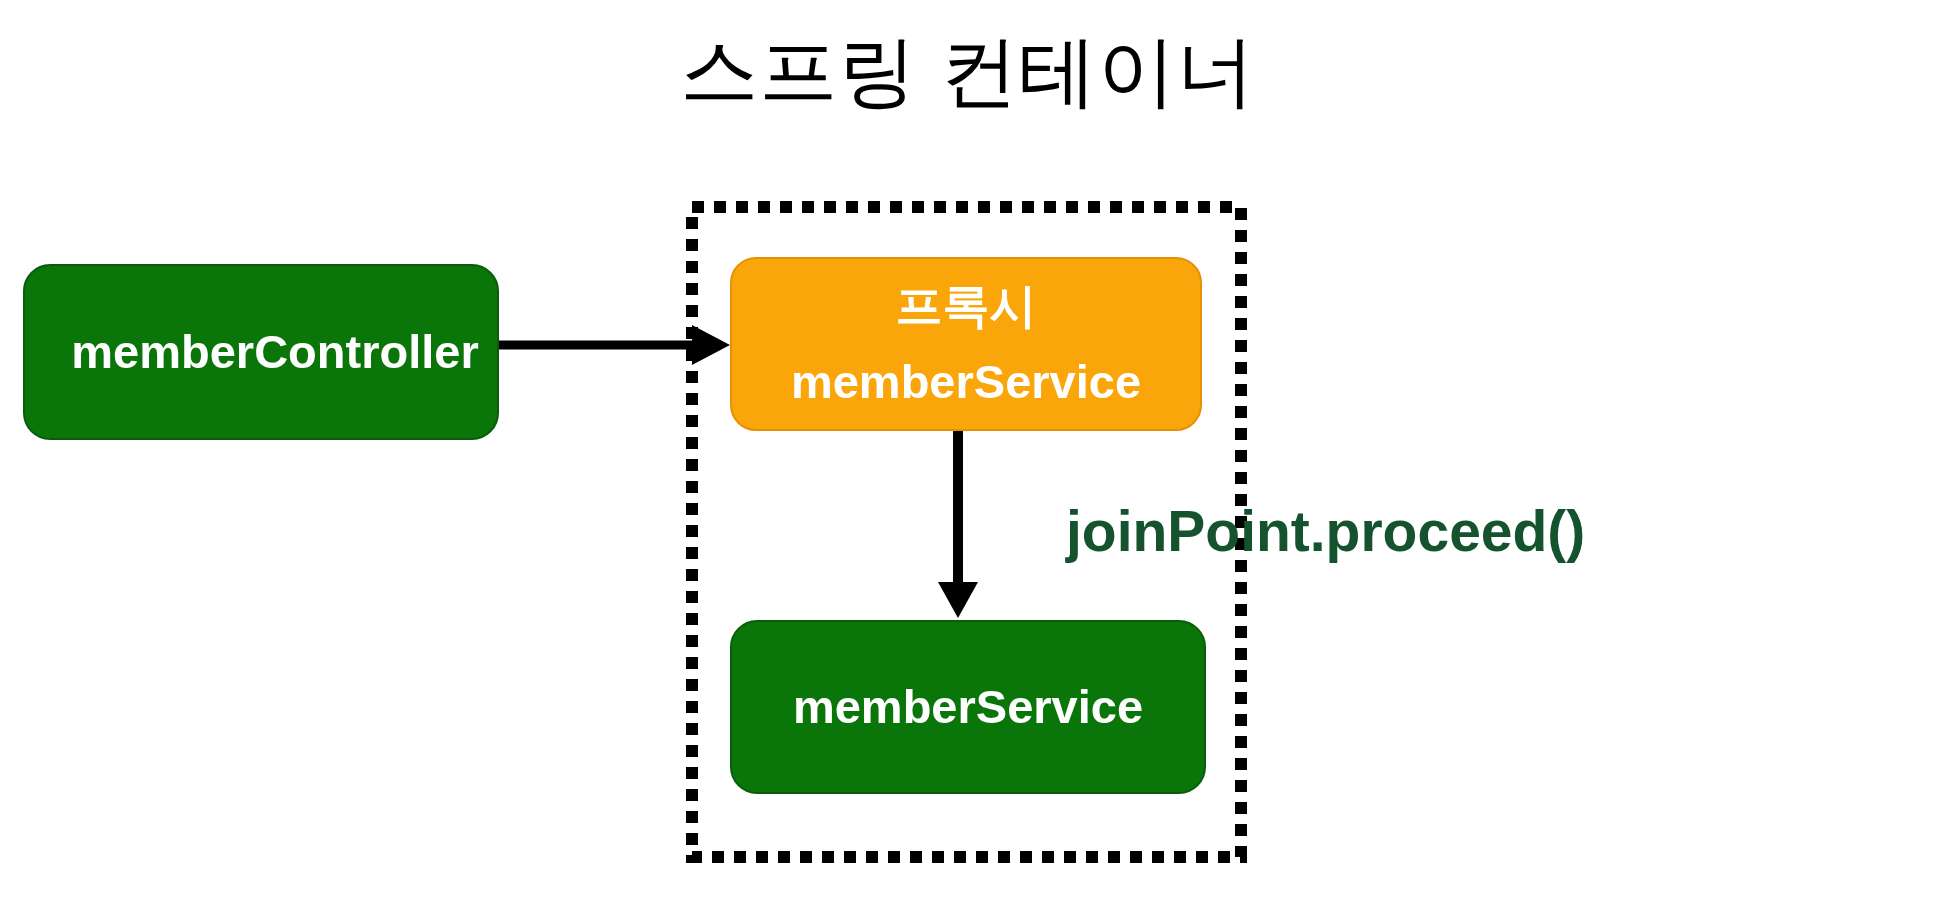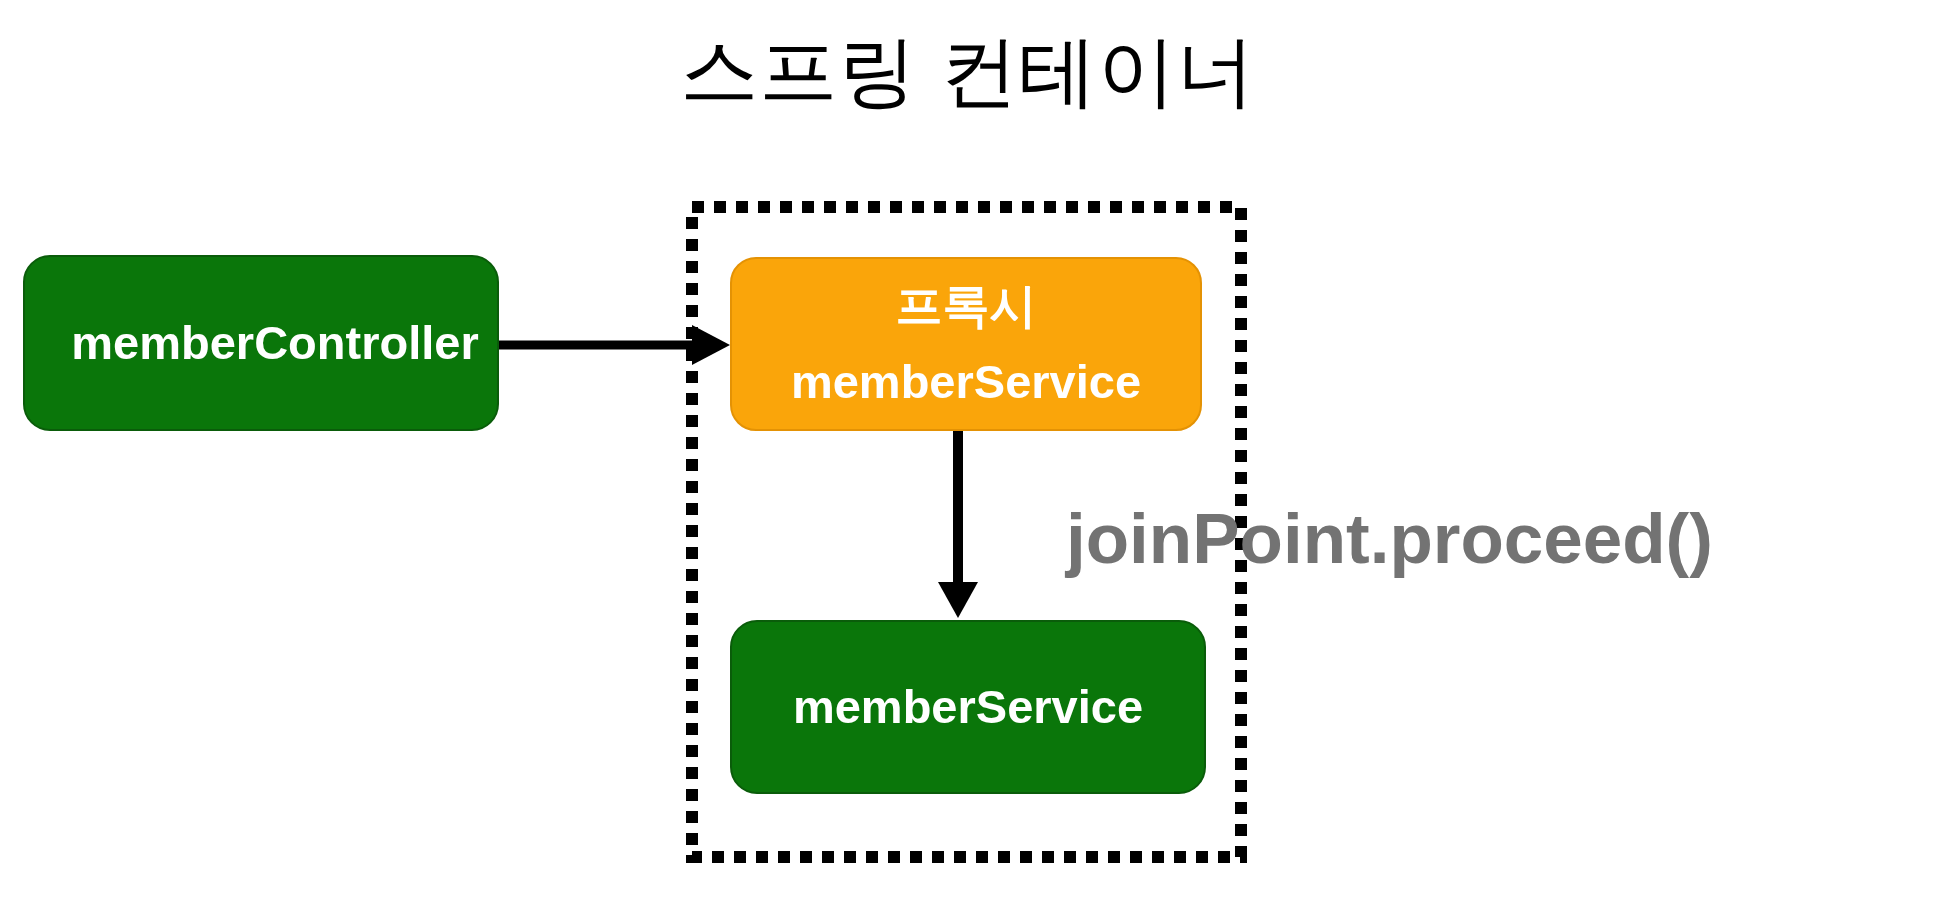--- a/index.html
+++ b/index.html
@@ -45,21 +45,21 @@
   .node-green {
     background: #0A760A;
     border: 2px solid #0a5c0a;
   }
   .node-orange {
     background: #FAA50A;
     border: 2px solid #e49204;
   }
   .node-member-controller {
     left: 15px;
-    top: 255px;
+    top: 264px;
     width: 476px;
     height: 176px;
     font-size: 47px;
     padding-left: 28px;
   }
   .node-proxy {
     left: 722px;
     top: 257px;
     width: 472px;
     height: 174px;
@@ -80,23 +80,23 @@
   svg.overlay {
     position: absolute;
     left: 0;
     top: 0;
     z-index: 1;
   }
   .edge-label {
     position: absolute;
     left: 1058px;
     top: 498px;
-    font-size: 71px;
+    font-size: 57px;
     font-weight: bold;
-    color: #737373;
+    color: #14532d;
     white-space: nowrap;
     z-index: 3;
   }
 </style>
 </head>
 <body>
 
 <div class="canvas">
 
   <div class="diagram-title">스프링 컨테이너</div>

